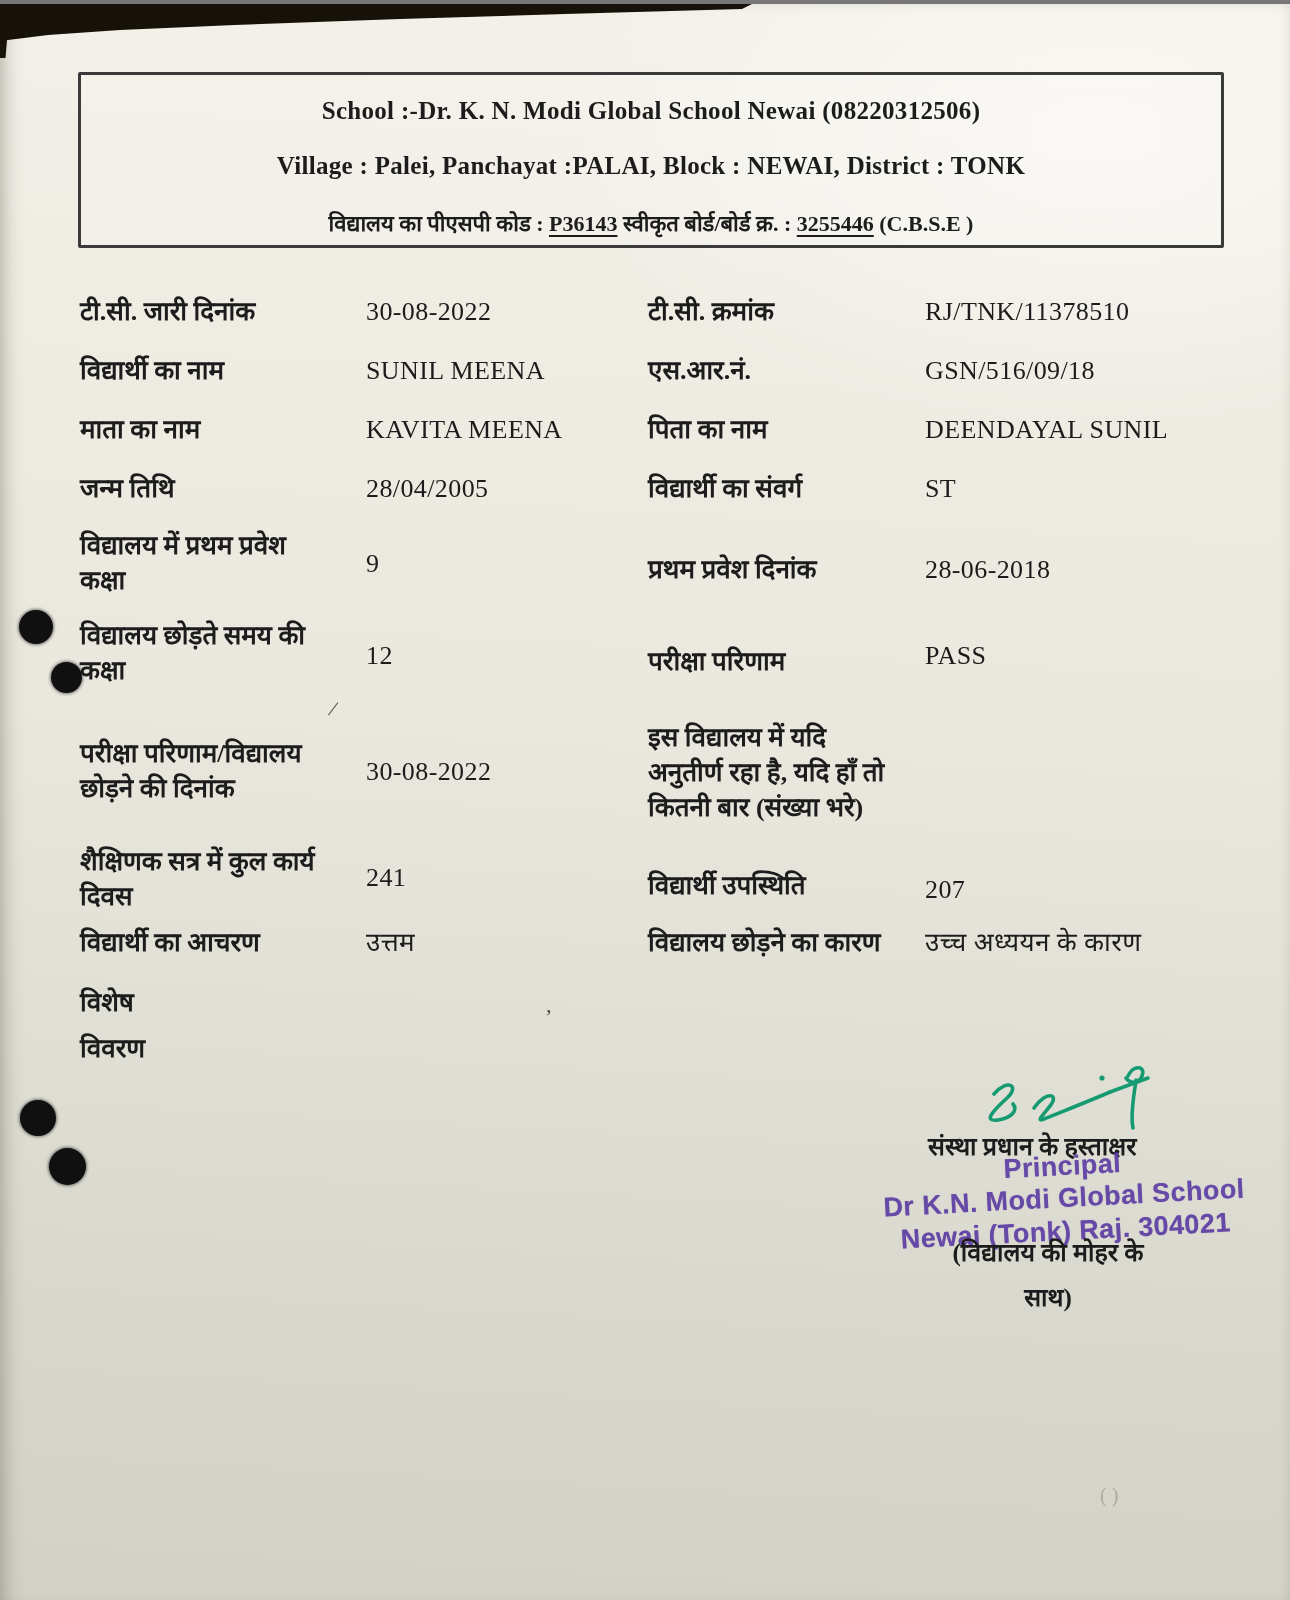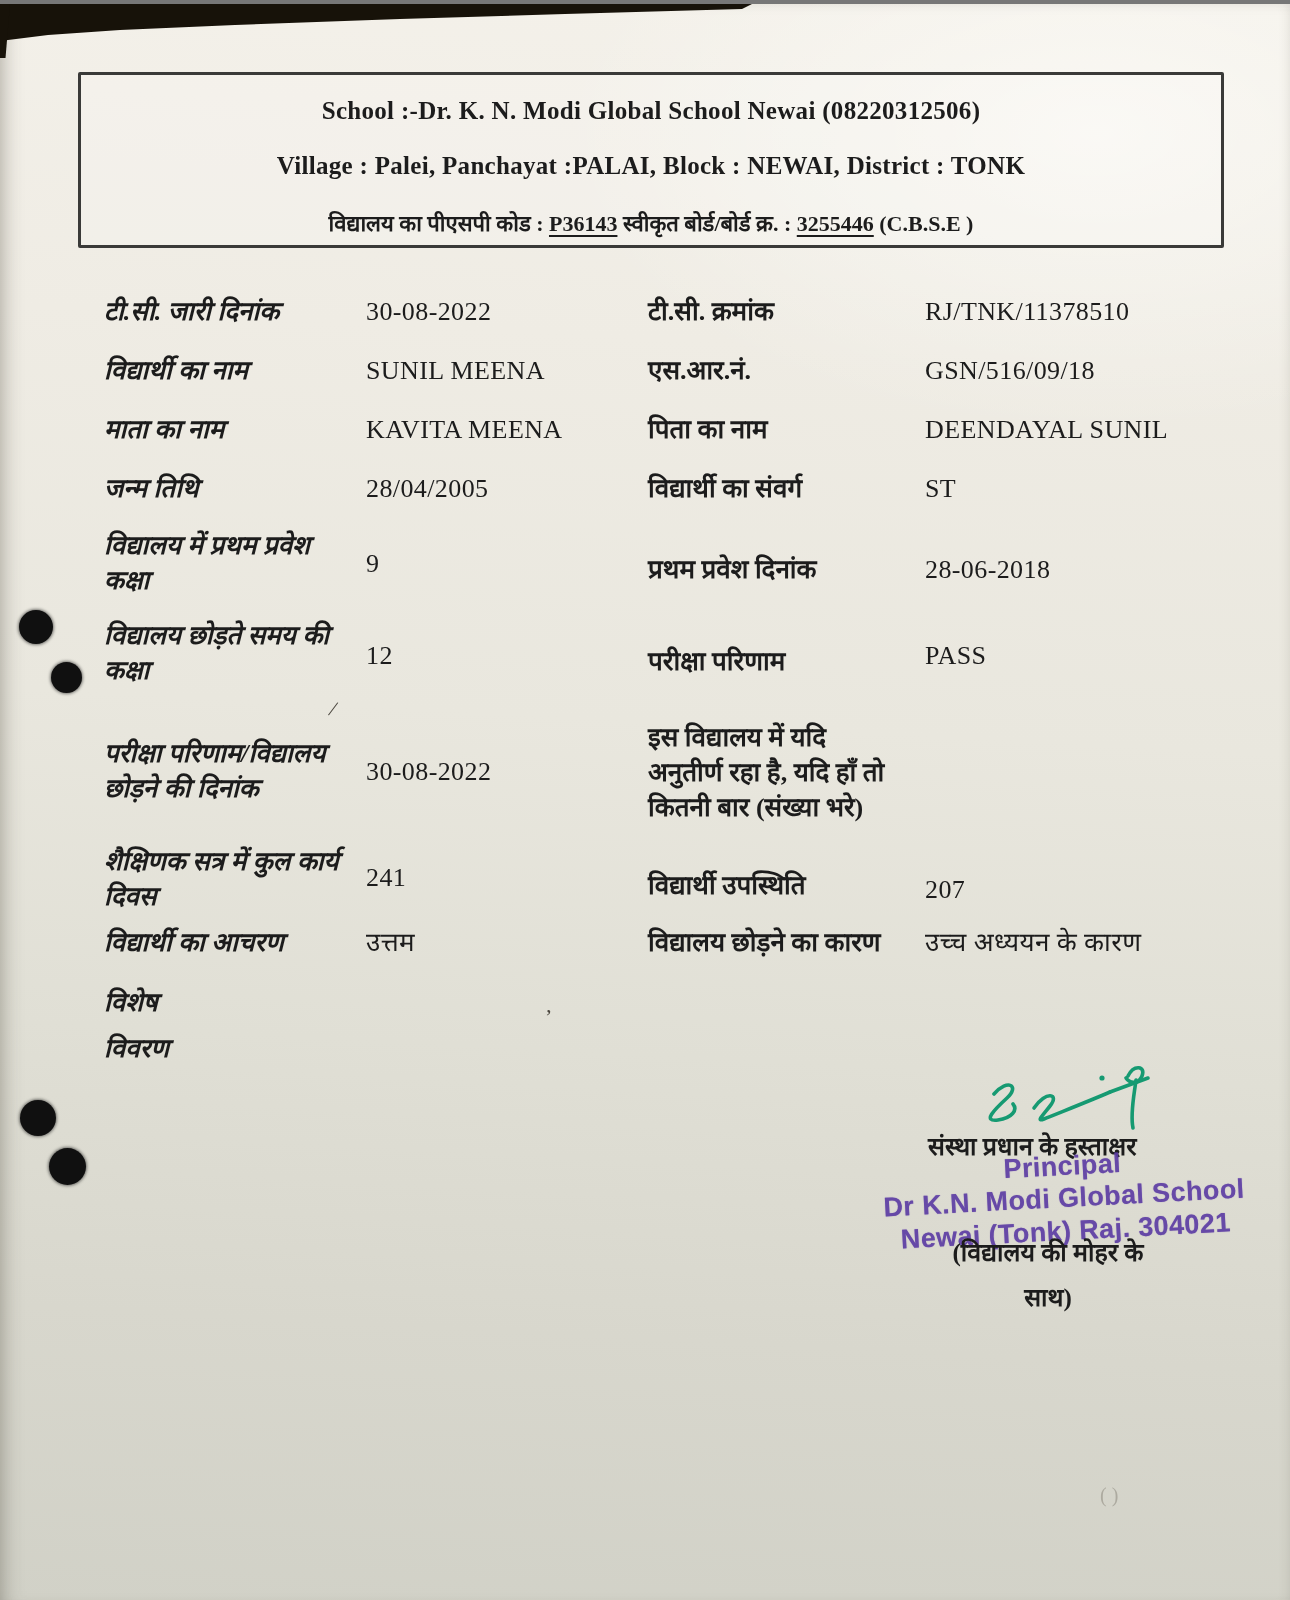--- a/index.html
+++ b/index.html
@@ -36,21 +36,21 @@
   .hline2{top:77px;font-size:25px;letter-spacing:.3px;}
   .hline3{top:132px;font-size:22px;font-weight:600;}
   .ucode{text-decoration:underline;text-underline-offset:4px;}
 
   .title{position:absolute;left:0;top:245px;width:100%;text-align:center;}
   .title span{font-size:30px;font-weight:700;border-bottom:3px solid #1c1c1c;padding:0 4px 2px;}
 
   
   .row{position:absolute;left:0;width:1290px;}
   .c{position:absolute;top:0;white-space:pre-line;font-size:26px;line-height:1.35;font-weight:600;}
-  .l1{left:104px;width:265px;font-style:italic;}
+  .l1{left:80px;width:265px;}
   .v1{left:366px;width:260px;font-weight:500;letter-spacing:.4px;}
   .l2{left:648px;width:280px;}
   .v2{left:925px;width:340px;font-weight:500;letter-spacing:.4px;}
   .tall{line-height:1.75;}
 
   
   .sig-svg{position:absolute;left:952px;top:1058px;}
   .sig-caption{position:absolute;left:928px;top:1124px;font-size:25px;font-weight:600;}
   .stamp{position:absolute;left:878px;top:1146px;width:372px;text-align:center;
     transform:rotate(-3deg);color:#5d3da4;opacity:.92;

